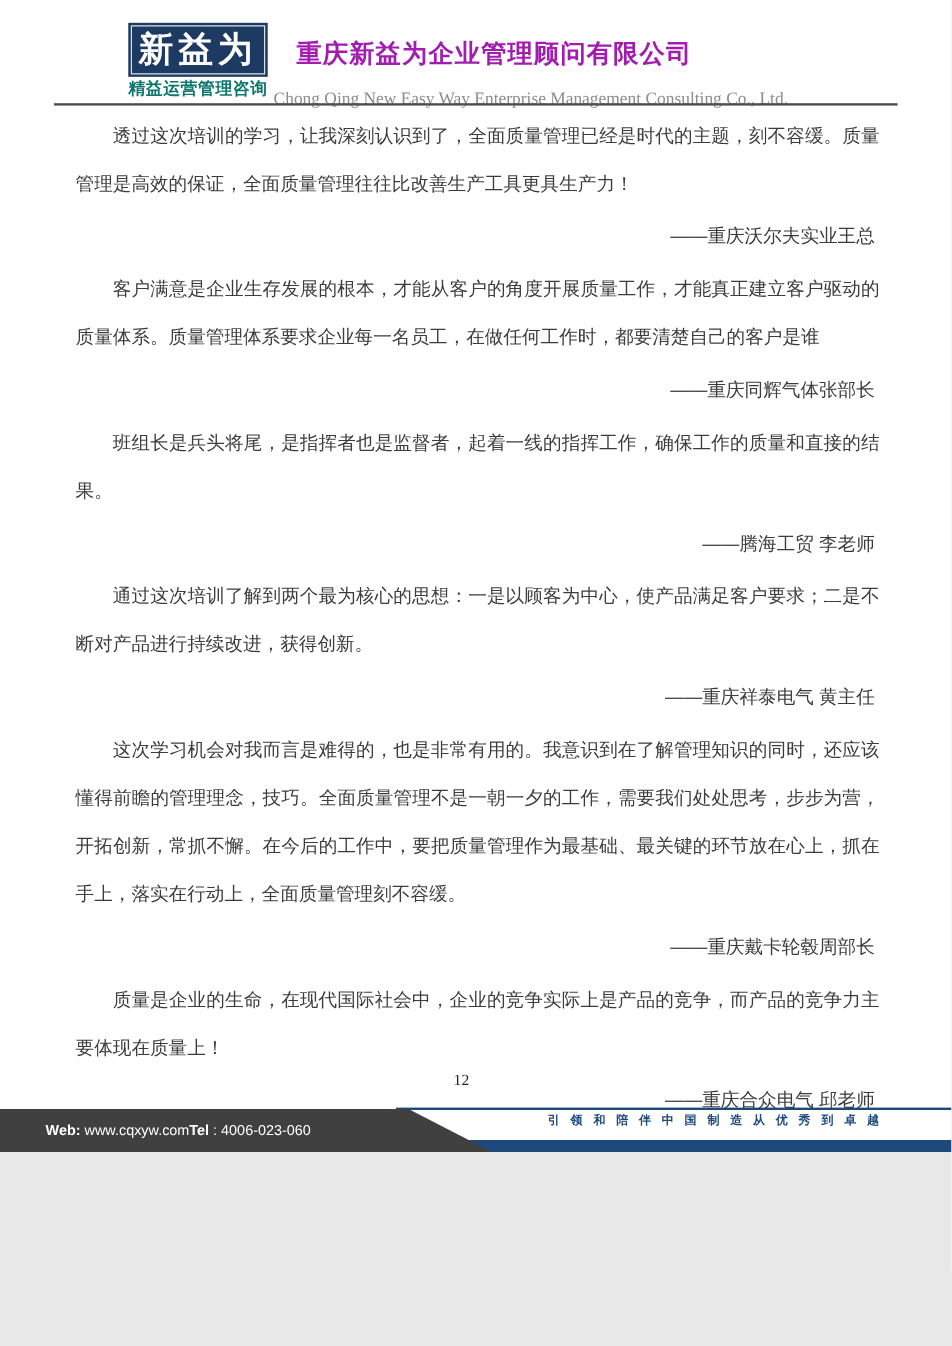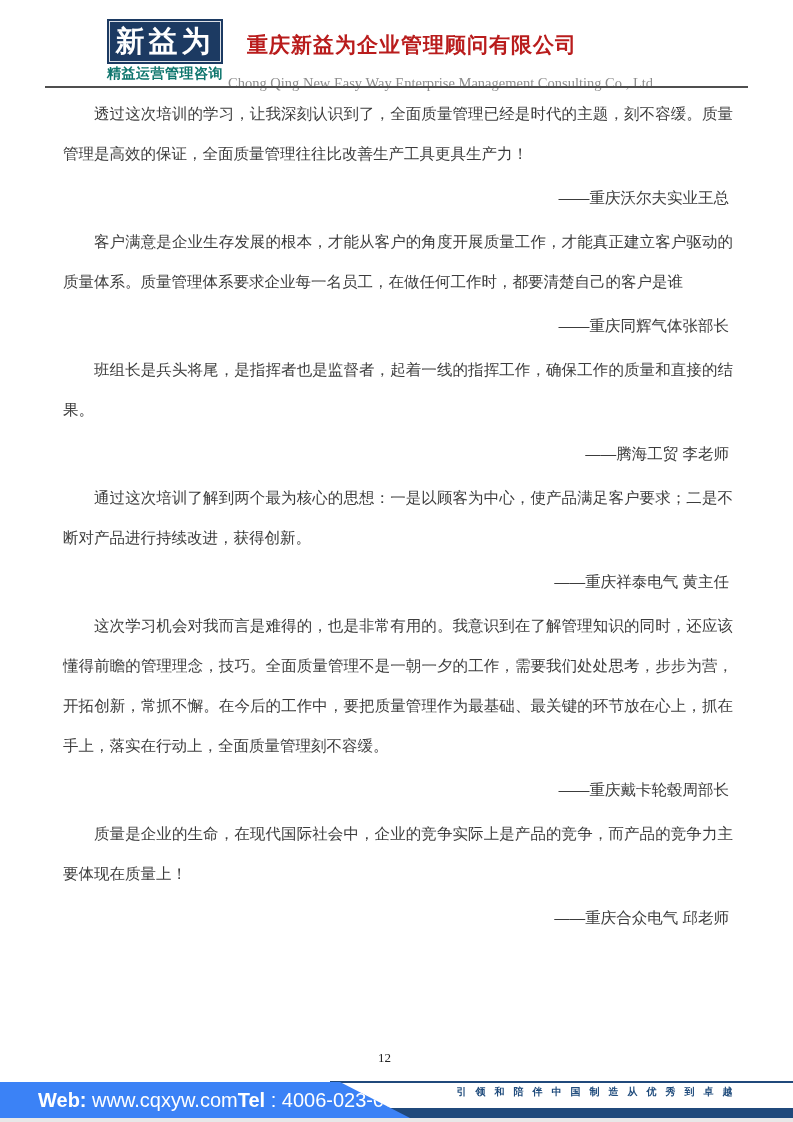--- a/index.html
+++ b/index.html
@@ -1,18 +1,18 @@
 <!DOCTYPE html>
 <html><head>
 <meta charset="utf-8">
 <style>
   html,body{margin:0;padding:0;background:#e8e8e8;}
   .page{
     position:relative;
-    width:793px;height:1118px;
+    width:793px;height:960px;
     margin:0 auto;
     background:#ffffff;
     font-family:"Liberation Sans","DejaVu Sans",sans-serif;
     overflow:hidden;
   }
 
   
   .header{position:relative;height:88px;}
   .logo{position:absolute;left:107px;top:19px;width:116px;}
   .logo-box{
@@ -20,21 +20,21 @@
     display:flex;align-items:center;justify-content:center;
     font-size:29px;font-weight:bold;letter-spacing:4px;
     box-shadow:inset 0 0 0 2px #1c3a62, inset 0 0 0 3px rgba(255,255,255,.85);
   }
   .logo-tagline{
     margin-top:1px;display:flex;align-items:center;
     font-size:14px;font-weight:bold;color:#0f766e;letter-spacing:.5px;white-space:nowrap;
   }
   .logo-dot{display:inline-block;width:6px;height:6px;border-radius:50%;background:#9a9a9a;margin-left:2px;margin-top:8px;}
   .company{position:absolute;left:228px;top:31px;width:368px;text-align:center;}
-  .company-cn{font-size:21px;font-weight:bold;color:#b91c1c;letter-spacing:1px;white-space:nowrap;}
+  .company-cn{font-size:21px;font-weight:bold;color:#a21caf;letter-spacing:1px;white-space:nowrap;}
   .company-en{
     margin-top:16px;font-family:"Liberation Serif","DejaVu Serif",serif;
     font-size:14.5px;color:#8c8c8c;white-space:nowrap;
   }
   .header-rule{position:absolute;left:45px;right:45px;top:86px;height:2px;background:#4f4f4f;}
 
   
   .main{padding:0 60px 0 63px;}
   .section-title{
     margin:20px 0 0 14px;font-size:21px;font-weight:bold;
@@ -53,24 +53,24 @@
   
   .footer{position:absolute;left:0;right:0;bottom:0;height:37px;}
   .f-strip{position:absolute;left:0;right:0;bottom:0;height:10px;background:#20497b;}
   .f-rule{position:absolute;left:330px;right:0;top:0;height:2px;background:#20497b;}
   .f-slogan{
     position:absolute;left:415px;right:10px;top:4px;
     text-align:center;font-size:10px;font-weight:bold;color:#1f4b7c;
     letter-spacing:9px;white-space:nowrap;
   }
   .f-left{
-    position:absolute;left:0;top:1px;bottom:0;width:410px;background:#3b82f6;
+    position:absolute;left:0;top:1px;bottom:0;width:410px;background:#404040;
     clip-path:polygon(0 0, calc(100% - 70px) 0, 100% 100%, 0 100%);
     display:flex;align-items:center;padding-left:38px;box-sizing:border-box;
-    color:#ffffff;font-size:20px;white-space:pre;
+    color:#ffffff;font-size:12px;white-space:pre;
   }
   .f-left .b{font-weight:bold;}
 </style>
 </head>
 <body>
 
 <div class="page">
 
   <div class="header">
     <div class="logo">

